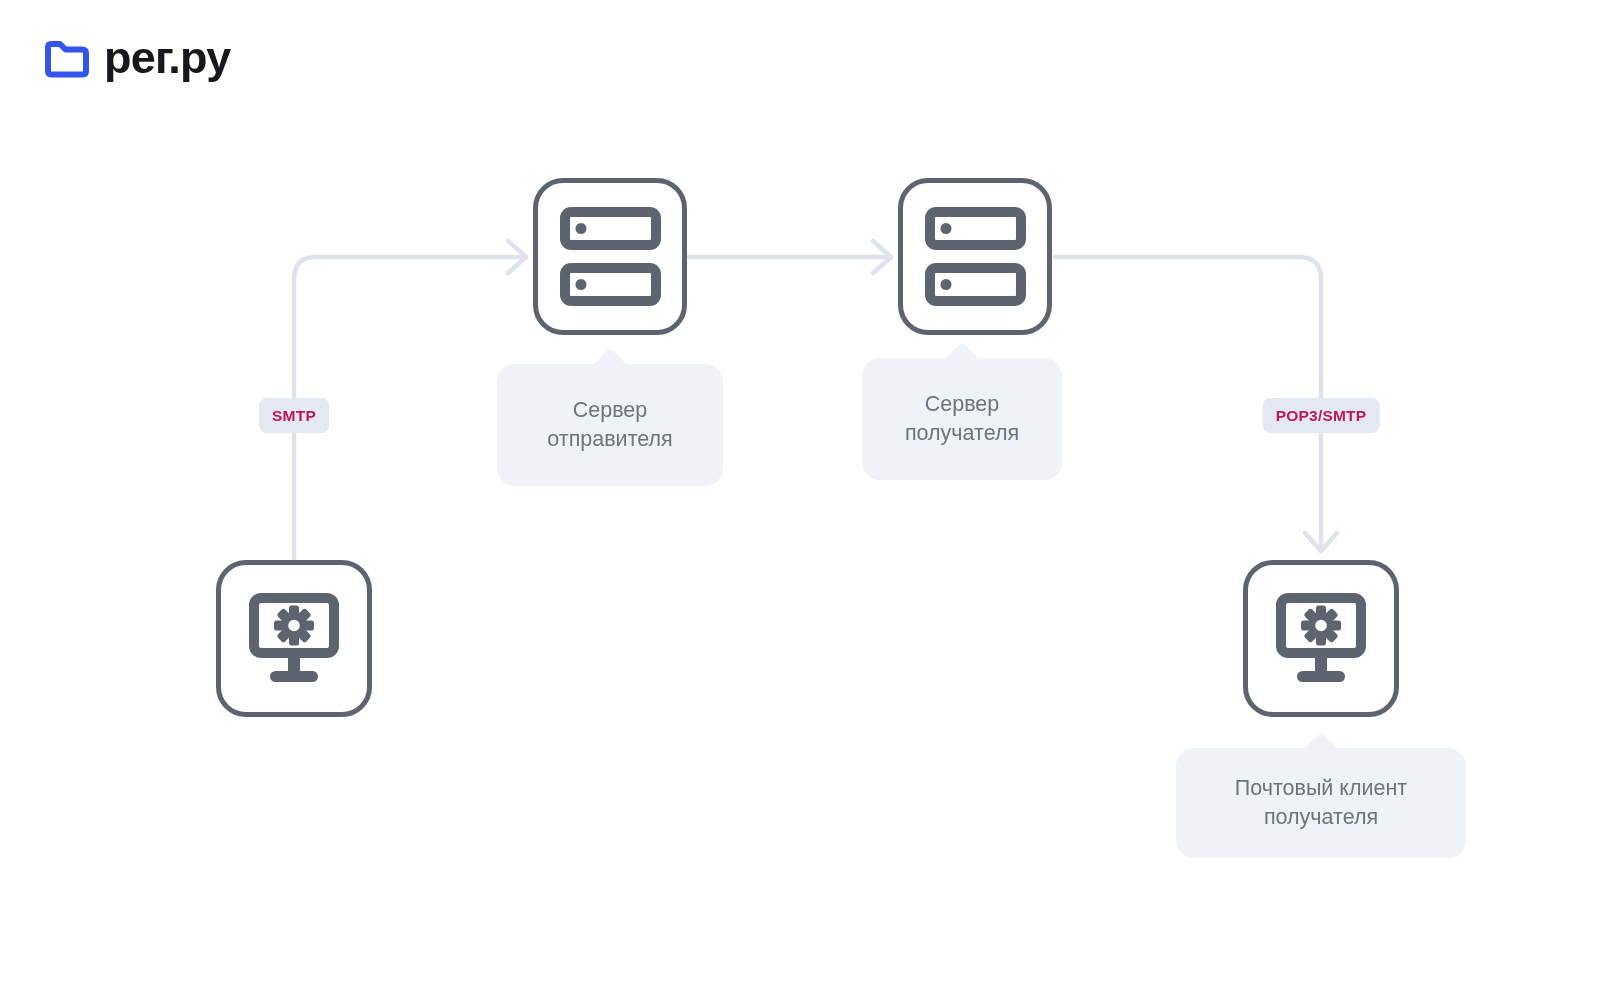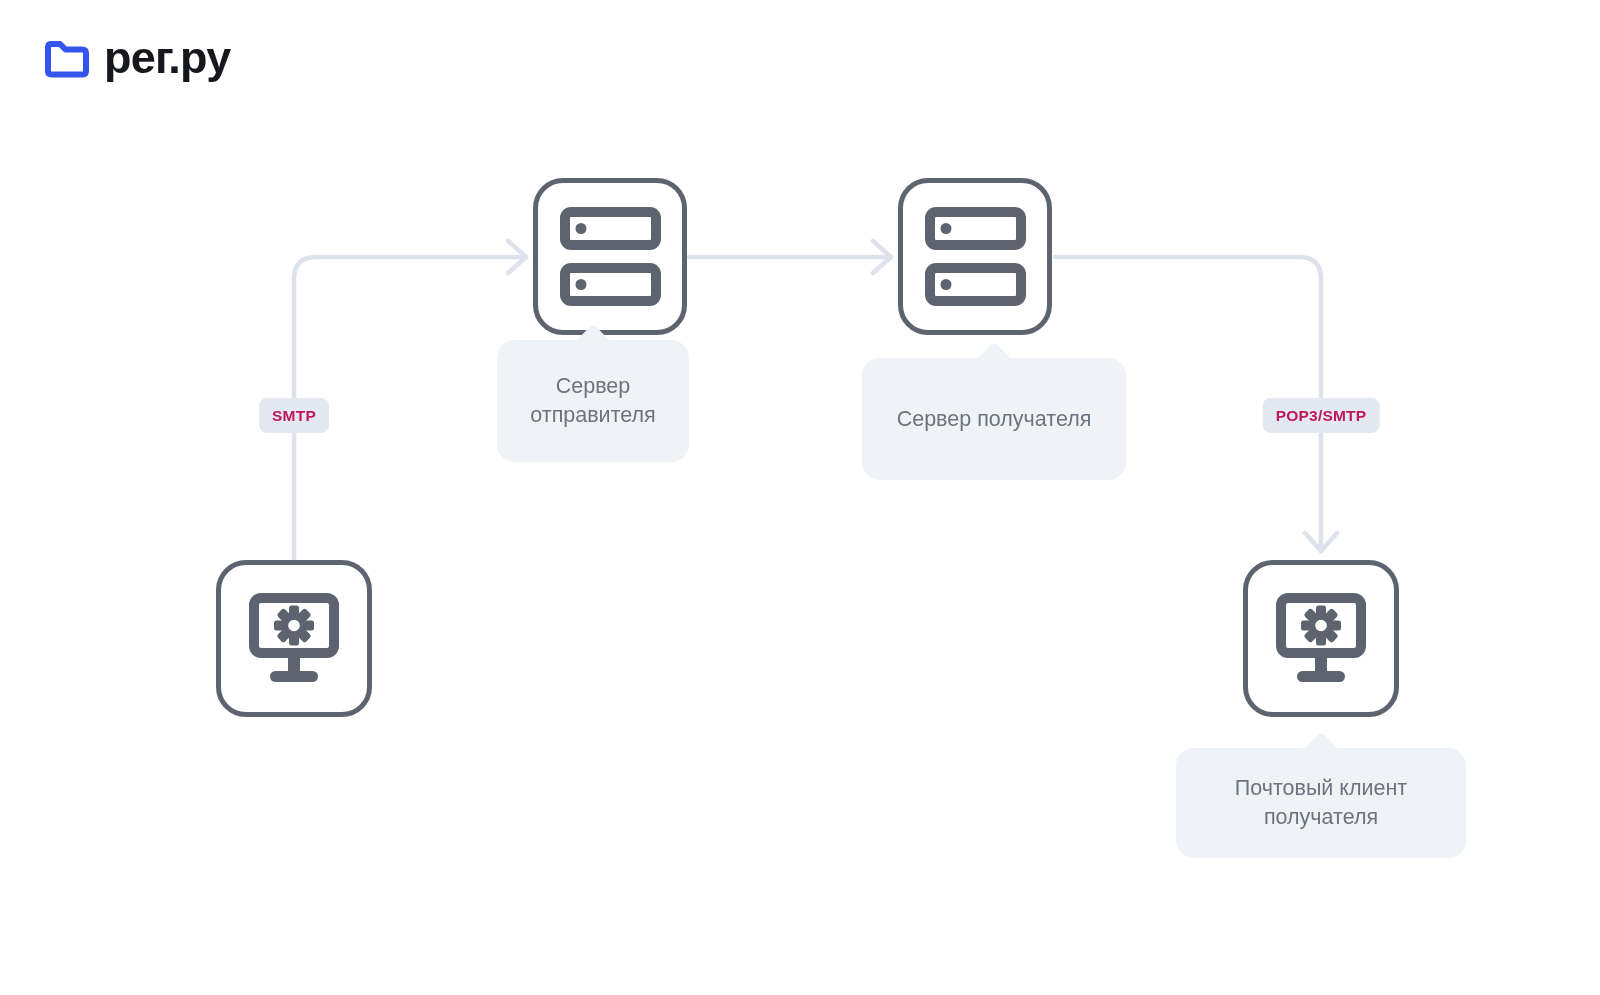--- a/index.html
+++ b/index.html
@@ -35,22 +35,22 @@
     position:absolute; background:#eff2f6; border-radius:18px;
     display:flex; align-items:center; justify-content:center; text-align:center;
     color:#6b7480; font-size:21.5px; line-height:1.34; padding:0 20px; box-sizing:border-box;
   }
   .tooltip .notch {
     position:absolute; top:-10px; left:50%;
     width:30px; height:30px; background:#eff2f6;
     transform:translateX(-50%) rotate(45deg); border-radius:5px;
   }
   .tooltip .tooltip-label { position:relative; z-index:1; }
-  #sender-server-tooltip    { left:497px;  top:340px; width:192px; height:122px; }
-  #recipient-server-tooltip { left:862px;  top:358px; width:264px; height:122px; }
+  #sender-server-tooltip    { left:497px;  top:364px; width:226px; height:122px; }
+  #recipient-server-tooltip { left:862px;  top:358px; width:200px; height:122px; }
   #sender-client-tooltip    { left:149px;  top:748px; width:290px; height:110px; }
   #recipient-client-tooltip { left:1176px; top:748px; width:290px; height:110px; }
 
   
   .badge {
     position:absolute; top:398px; height:35px;
     background:#e4e9f1; color:#be185d; border-radius:8px;
     font-size:15.5px; font-weight:700; letter-spacing:0.2px;
     display:flex; align-items:center; padding:0 13px;
     transform:translateX(-50%); white-space:nowrap;

